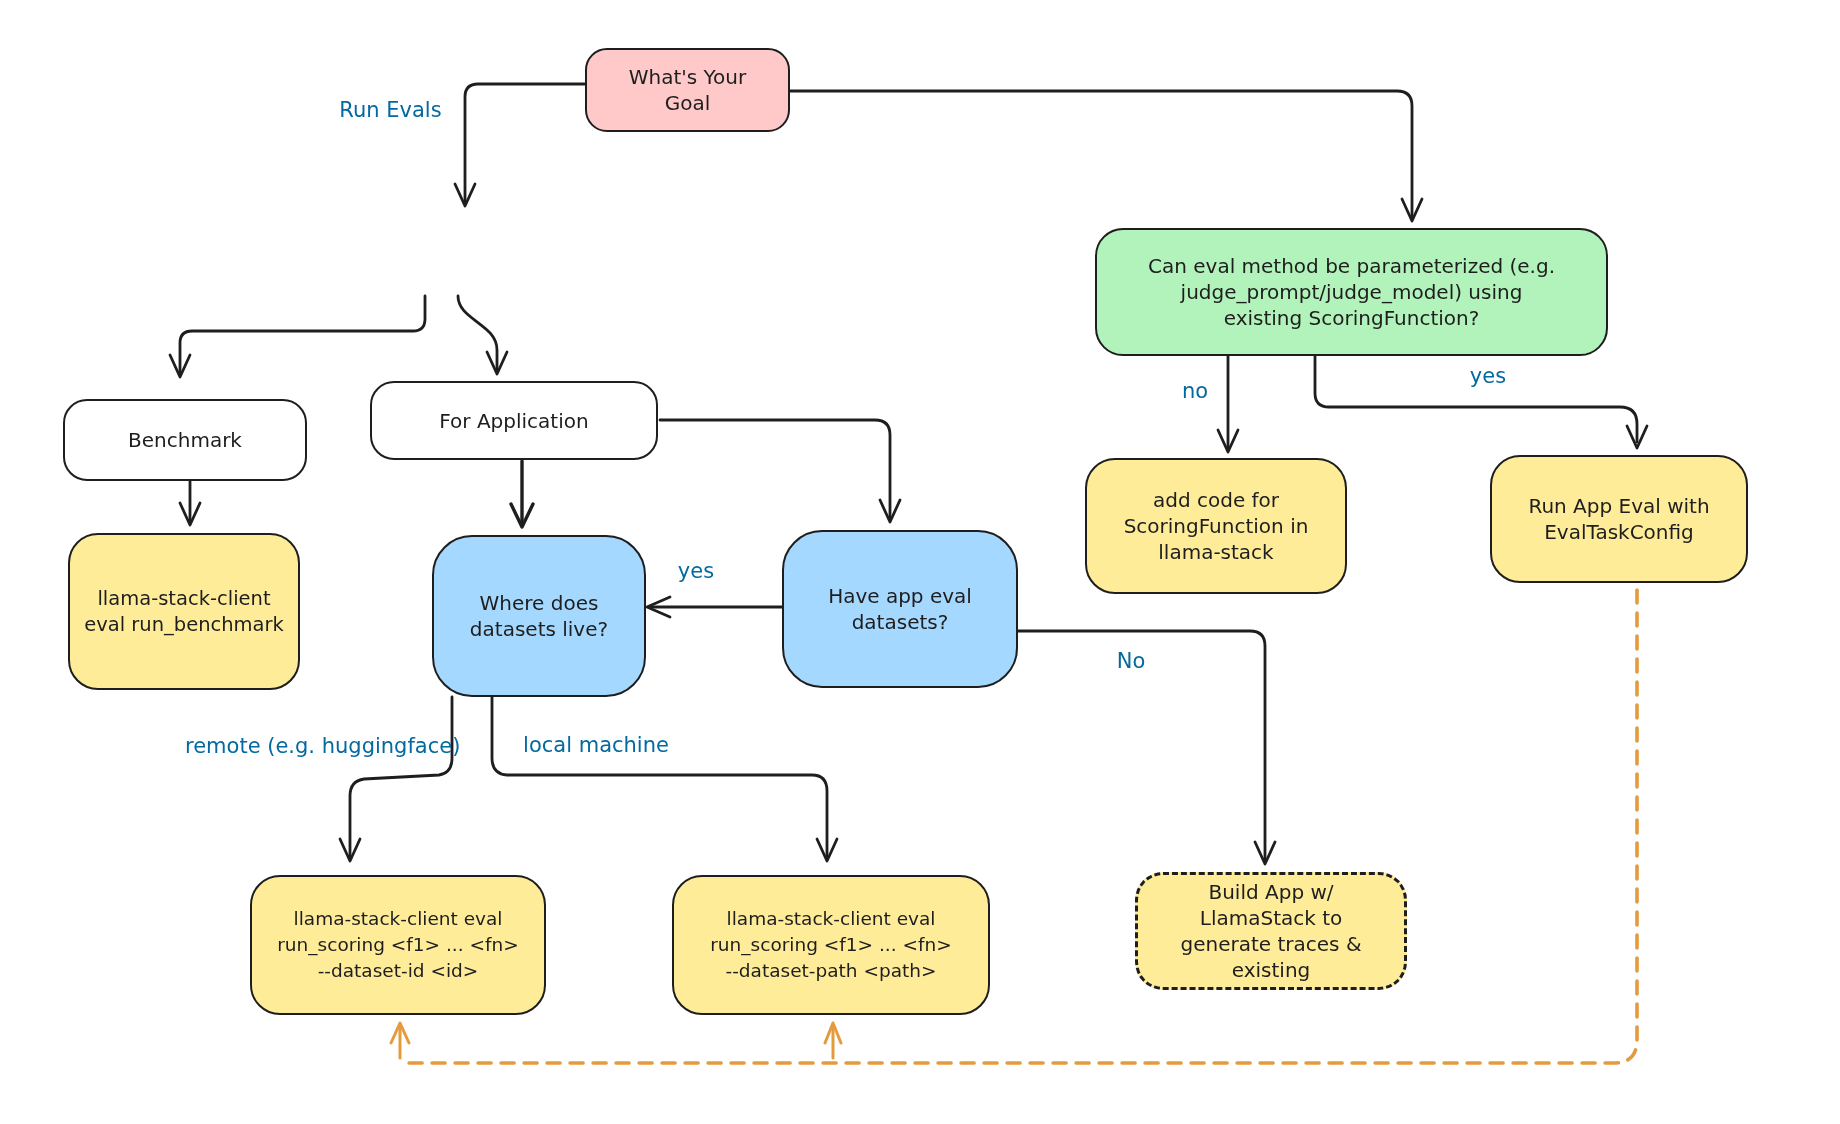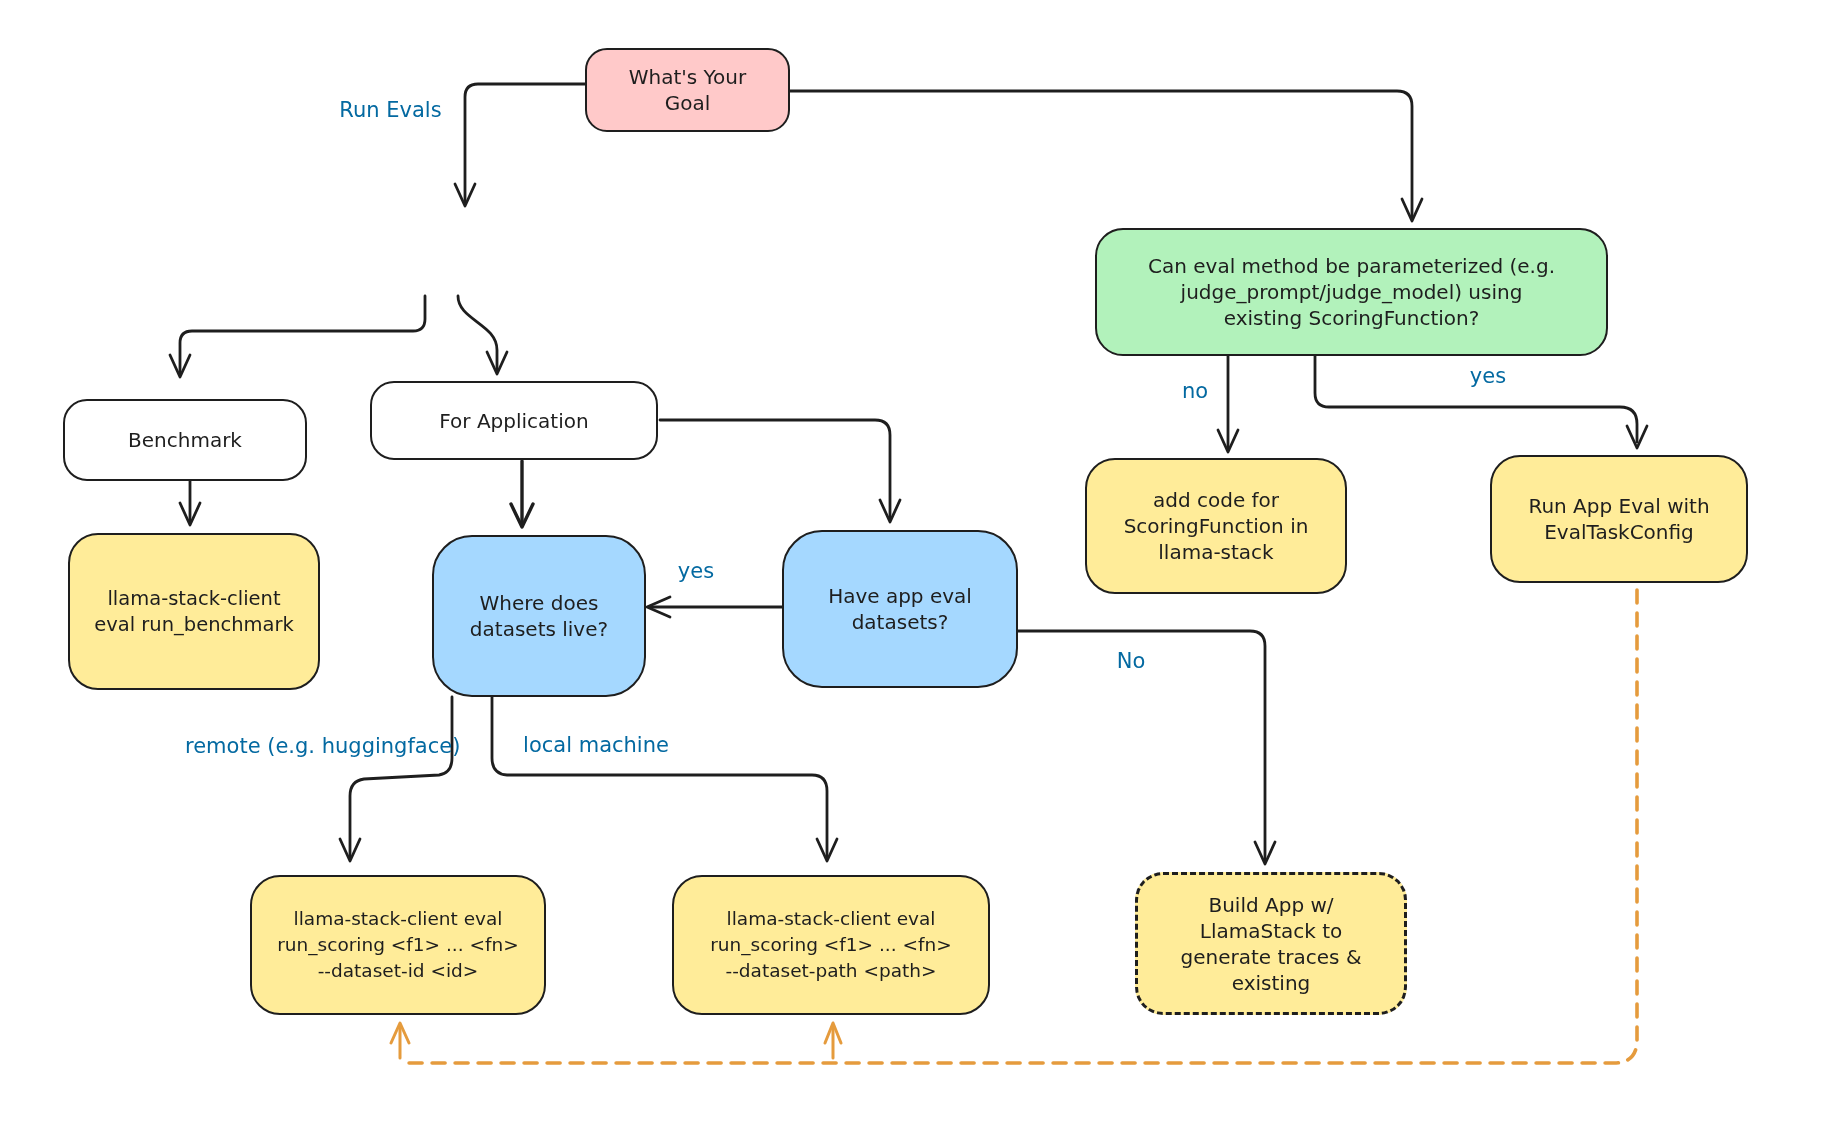--- a/index.html
+++ b/index.html
@@ -99,21 +99,21 @@
 
 
   <div class="node white" style="left:63px;top:383px;width:244px;height:82px;margin-top:16px;">
     <div>Benchmark</div>
   </div>
 
   <div class="node white" style="left:370px;top:381px;width:288px;height:79px;">
     <div>For Application</div>
   </div>
 
-  <div class="node yellow" style="left:68px;top:533px;width:252px;height:157px;font-size:19.5px;">
+  <div class="node yellow" style="left:68px;top:533px;width:232px;height:157px;font-size:19.5px;">
     <div>llama-stack-client</div>
     <div>eval run_benchmark</div>
   </div>
 
   <div class="node blue" style="left:432px;top:535px;width:214px;height:162px;">
     <div>Where does</div>
     <div>datasets live?</div>
   </div>
 
   <div class="node green" style="left:1095px;top:228px;width:513px;height:128px;border-radius:28px;">
@@ -143,21 +143,21 @@
     <div>run_scoring &lt;f1&gt; ... &lt;fn&gt;</div>
     <div>--dataset-id &lt;id&gt;</div>
   </div>
 
   <div class="node yellow node-code" style="left:672px;top:875px;width:318px;height:140px;">
     <div>llama-stack-client eval</div>
     <div>run_scoring &lt;f1&gt; ... &lt;fn&gt;</div>
     <div>--dataset-path &lt;path&gt;</div>
   </div>
 
-  <div class="node yellow dashed" style="left:1135px;top:872px;width:272px;height:143px;">
+  <div class="node yellow dashed" style="left:1135px;top:872px;width:272px;height:118px;">
     <div>Build App w/</div>
     <div>LlamaStack to</div>
     <div>generate traces &amp;</div>
     <div>existing</div>
   </div>
 
   <div class="elabel" style="left:328px;top:97px;width:125px;">Run Evals</div>
 
 
   <div class="elabel" style="left:1170px;top:378px;width:50px;">no</div>

